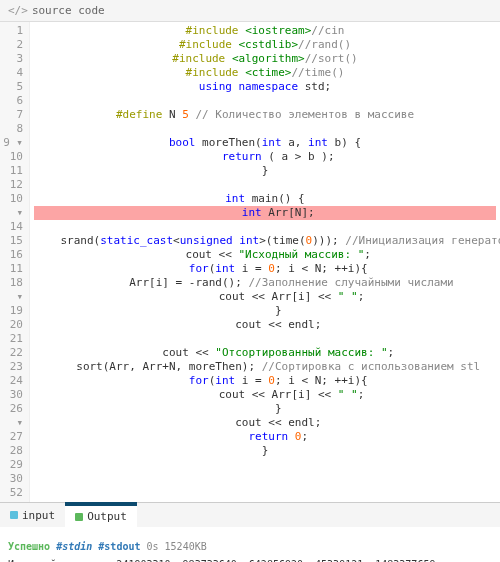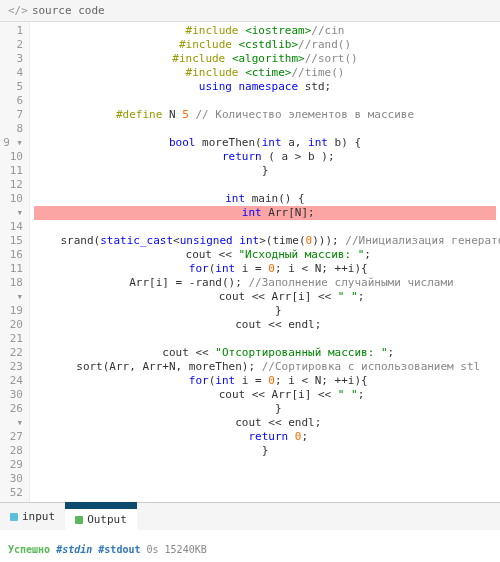--- a/index.html
+++ b/index.html
@@ -12,21 +12,21 @@
     .code .line { display: block; text-align: center; }
     .highlight-line { background: #fca5a5; }
     .kw { color: #0000ff; }
     .pp { color: #999900; }
     .str { color: #008800; }
     .cmt { color: #888888; }
     .type { color: #0000ff; }
     .num { color: #ff6600; }
     .tabs { display: flex; border-top: 1px solid #ccc; background: #f5f5f5; }
     .tab { padding: 4px 10px; font-size: 11px; display: flex; align-items: center; gap: 4px; cursor: pointer; }
-    .tab.active { background: #fff; border-top: 7px solid #0c4a6e; margin-top: -1px; }
+    .tab.active { background: #fff; border-top: 4px solid #0c4a6e; margin-top: -1px; }
     .tab-icon { width: 8px; height: 8px; border-radius: 1px; }
     .tab-icon.input { background: #5bc0de; }
     .tab-icon.output { background: #5cb85c; }
     .output-area { padding: 6px 8px; font-size: 10px; line-height: 16px; }
     .run-header { color: #5cb85c; font-weight: bold; margin-top: 6px; }
     .run-header .stdin { color: #337ab7; font-style: italic; }
     .run-header .stdout { color: #337ab7; }
     .run-header .meta { color: #888; font-weight: normal; }
     .run-line { color: #333; margin-top: 2px; }
   </style>

